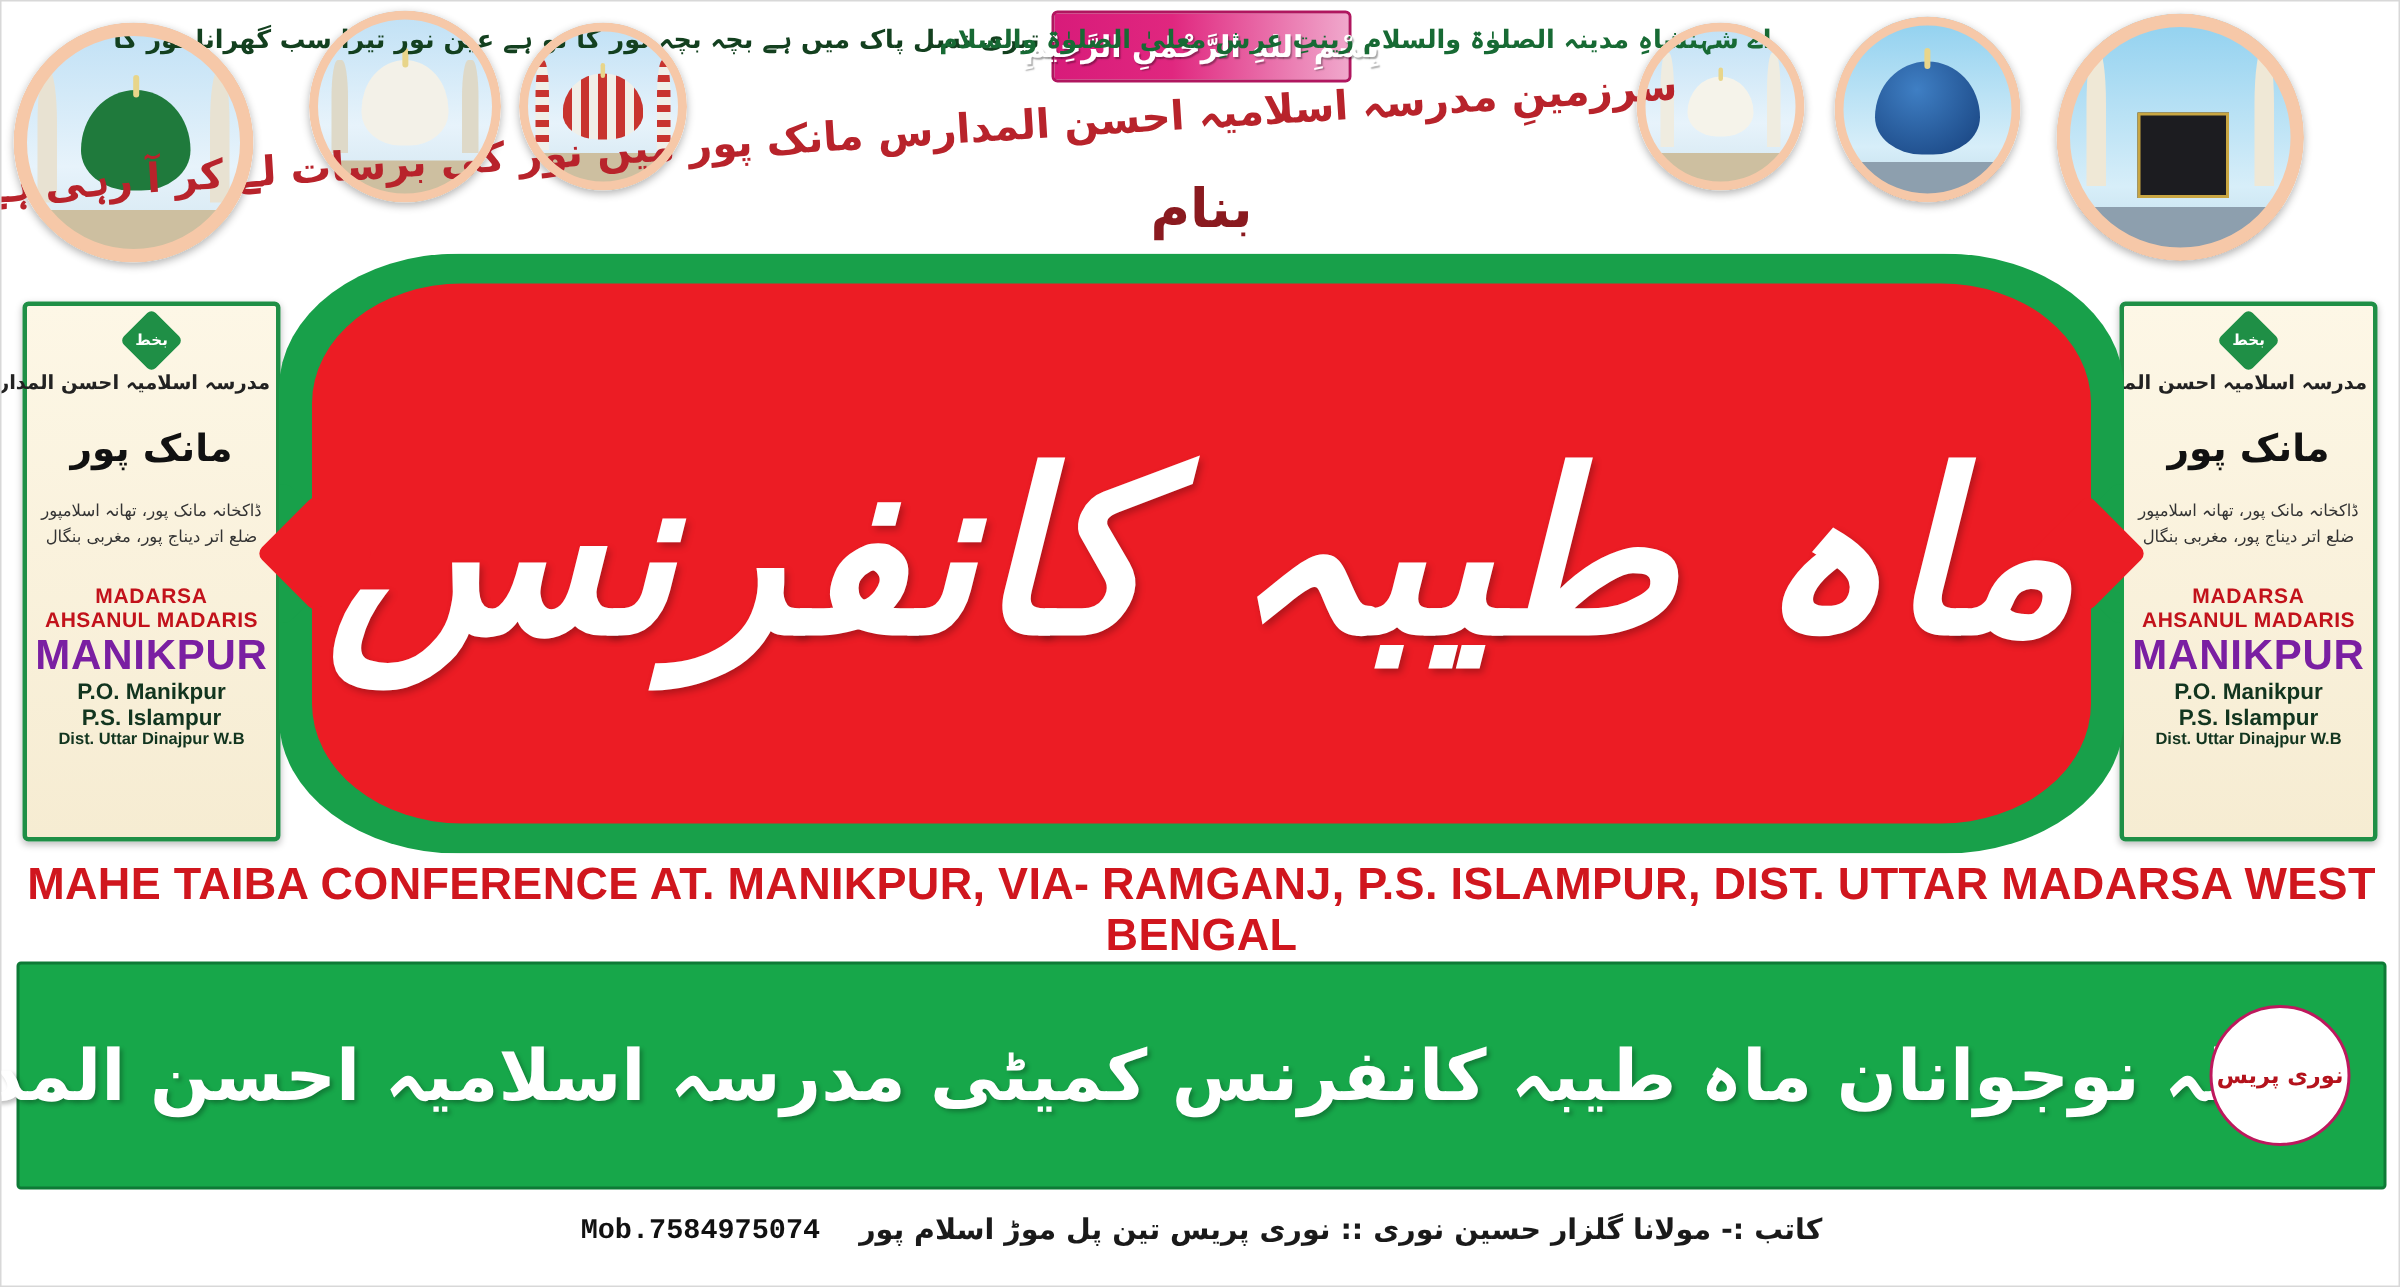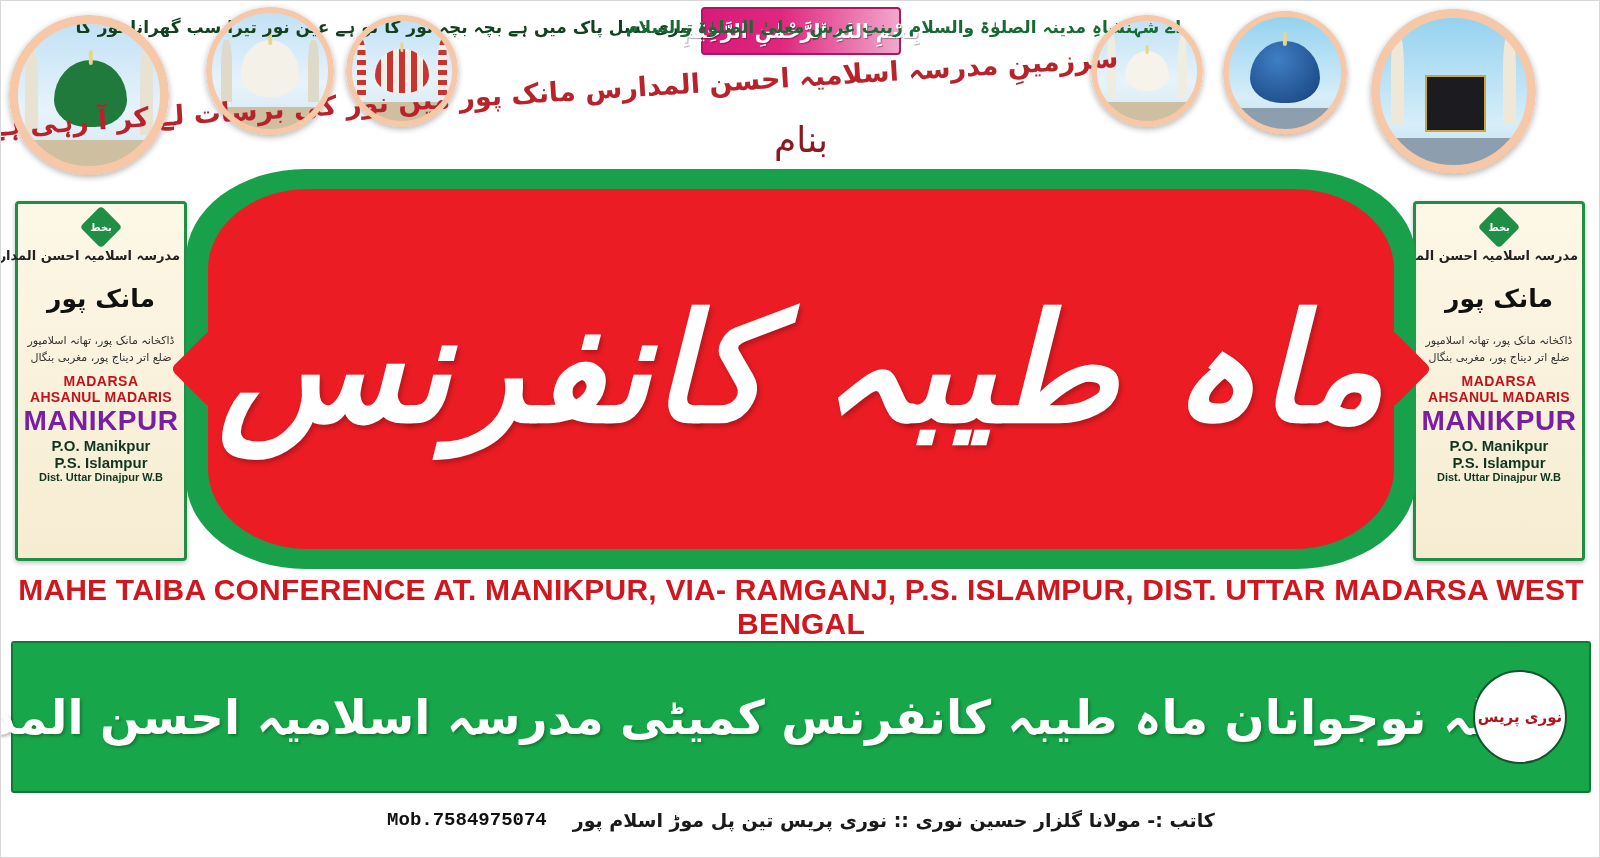--- a/index.html
+++ b/index.html
@@ -127,21 +127,21 @@
     transform: rotate(-3.5deg);
   }
   .banam {
     position: absolute;
     left: 700px;
     top: 118px;
     width: 200px;
     text-align: center;
     color: #8a1a1f;
     font-size: 36px;
-    font-weight: normal;
+    font-weight: bold;
   }
 
   
   .plaque-wrap {
     position: absolute;
     left: 185px;
     top: 168px;
     width: 1230px;
     height: 400px;
     font-style: italic;
@@ -239,21 +239,21 @@
     display: flex;
     align-items: center;
     justify-content: center;
     color: #fff;
     font-size: 10px;
     font-weight: bold;
   }
   .plate-urdu-sm { font-size: 13px; color: #222; line-height:1.5;font-weight:bold; }
   .plate-urdu-big { font-size: 25px; color: #111; font-weight: bold; line-height:1.2; margin: 18px 0; }
   .plate-urdu-tiny { font-size: 11px; color: #333; line-height: 1.6; text-align: center; }
-  .plate-madarsa { color:#c2121b; font-size:14px; font-weight:bold; margin-top:6px; letter-spacing:.5px;}
+  .plate-madarsa { color:#c2121b; font-size:14px; font-weight:bold; margin-top:22px; letter-spacing:.5px;}
   .plate-ahsanul { color:#c2121b; font-size:14px; font-weight:bold; letter-spacing:.3px;}
   .plate-manikpur{ color:#7a1fa2; font-size:28px; font-weight:bold; letter-spacing:.5px;}
   .plate-po { color:#12351f; font-size:15px; font-weight:bold; }
   .plate-ps { color:#12351f; font-size:15px; font-weight:bold; }
   .plate-dist { color:#12351f; font-size:11px; font-weight:bold; }
 
   
   .ribbon {
     position: absolute;
     top: 190px;
@@ -305,21 +305,21 @@
   }
   .seal {
     position: absolute;
     right: 22px;
     top: 50%;
     transform: translateY(-50%);
     width: 90px;
     height: 90px;
     background: #ffffff;
     border-radius: 50%;
-    border: 2px solid #14532d;
+    border: 2px solid #be185d;
     display: flex;
     align-items: center;
     justify-content: center;
     color: #b4121c;
     font-size: 15px;
     font-weight: bold;
     text-align: center;
     line-height: 1.2;
   }
 

